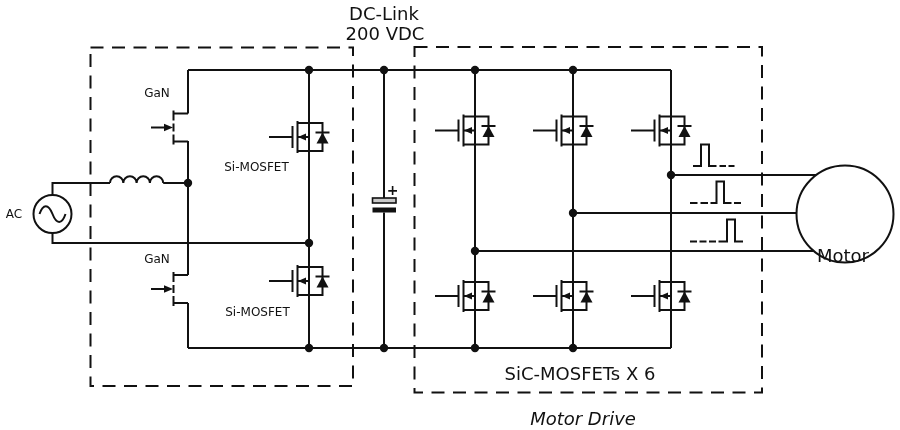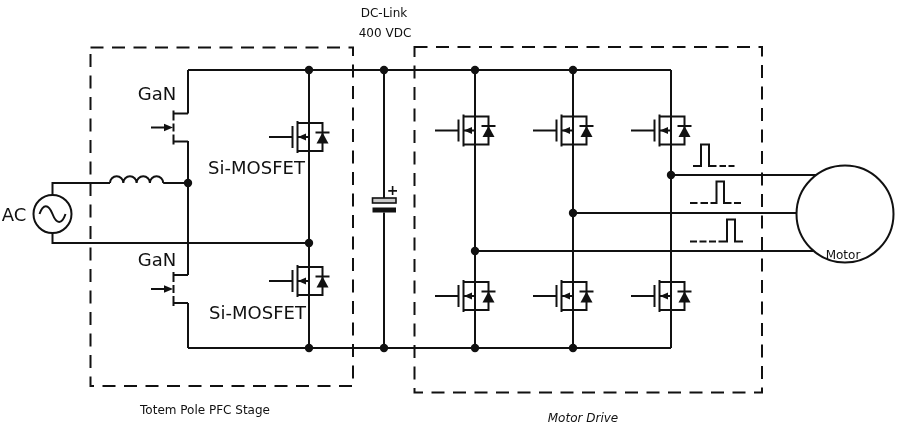--- a/index.html
+++ b/index.html
@@ -3,23 +3,23 @@
 <meta charset="utf-8">
 <style>
   html,body{margin:0;padding:0;background:#fff;}
   #stage{
     position:relative;width:900px;height:430px;background:#ffffff;overflow:hidden;
     font-family:"DejaVu Sans","Liberation Sans",sans-serif;color:#111;
   }
   #schematic{position:absolute;left:0;top:0;}
   .lbl{
     position:absolute;transform:translateX(-50%);white-space:nowrap;
-    font-size:12px;line-height:15px;color:#111;
+    font-size:18px;line-height:15px;color:#111;
   }
-  .lbl.small{font-size:18px;}
+  .lbl.small{font-size:12px;}
   .lbl.plus{font-weight:bold;font-size:14px;}
 </style>
 </head>
 <body>
 
 <div id="stage">
 
   <svg id="schematic" width="900" height="430" viewBox="0 0 900 430">
 
     <defs>
@@ -107,24 +107,24 @@
 
     <g>
       <circle cx="52.5" cy="214" r="19" fill="#fff" stroke="#111" stroke-width="2"></circle>
       <path d="M39.5,214 C43,203.5 48.5,203.5 52.5,214 C56.5,224.5 62,224.5 65.5,214" fill="none" stroke="#111" stroke-width="2"></path>
     </g>
 
     <circle cx="845" cy="214" r="48.5" fill="#fff" stroke="#111" stroke-width="2"></circle>
   </svg>
 
   <div class="lbl" style="left:384px;top:6px;">DC-Link</div>
-  <div class="lbl" style="left:385px;top:26px;">400 VDC</div>
+  <div class="lbl" style="left:385px;top:26px;">200 VDC</div>
   <div class="lbl plus" style="left:392.5px;top:183px;">+</div>
   <div class="lbl small" style="left:14px;top:206.5px;text-align:right;">AC</div>
   <div class="lbl small" style="left:157px;top:86px;">GaN</div>
   <div class="lbl small" style="left:157px;top:252px;">GaN</div>
   <div class="lbl small" style="left:256.5px;top:160px;">Si-MOSFET</div>
   <div class="lbl small" style="left:257.5px;top:305px;">Si-MOSFET</div>
-  <div class="lbl" style="left:205px;top:403px;">Totem Pole PFC Stage</div>
+  <div class="lbl" style="left:580px;top:366px;">SiC-MOSFETs X 6</div>
   <div class="lbl" style="left:583px;top:411px;font-style:italic;">Motor Drive</div>
   <div class="lbl" style="left:843px;top:206px;margin-top:42px;">Motor</div>
 
 </div>
 
 </body></html>

